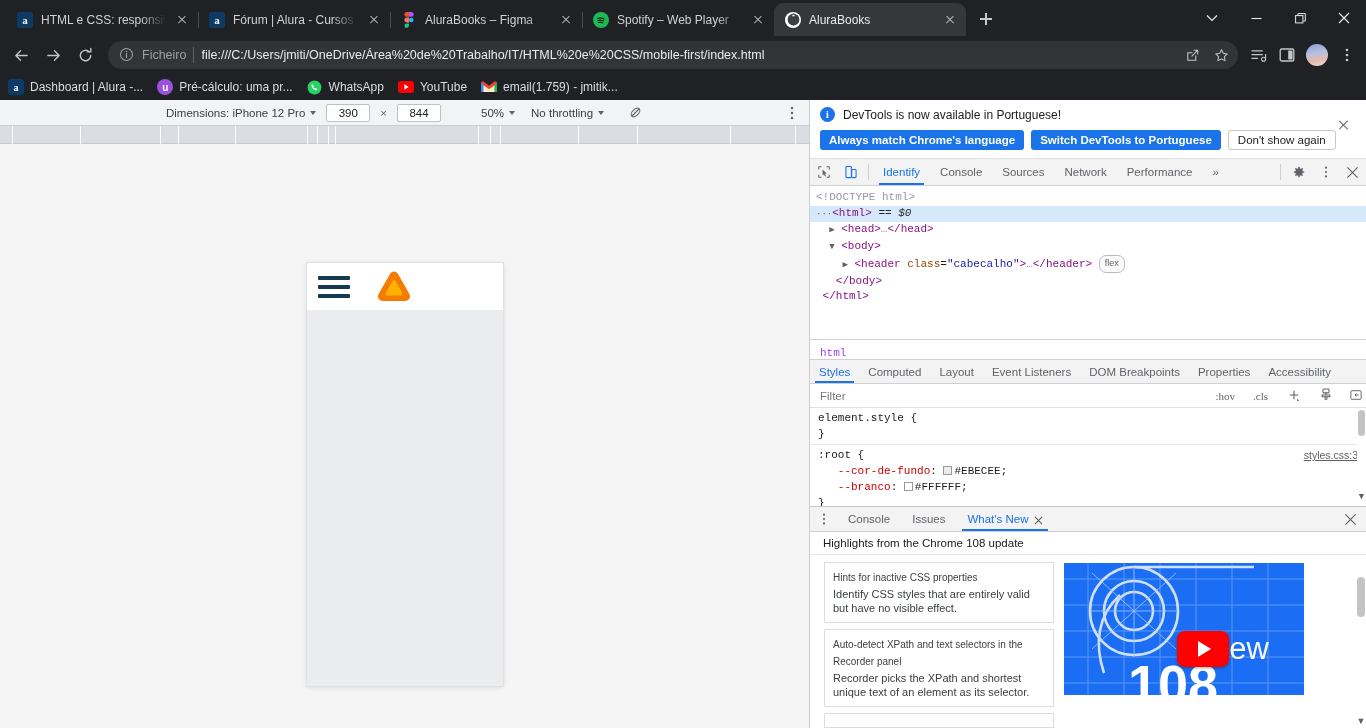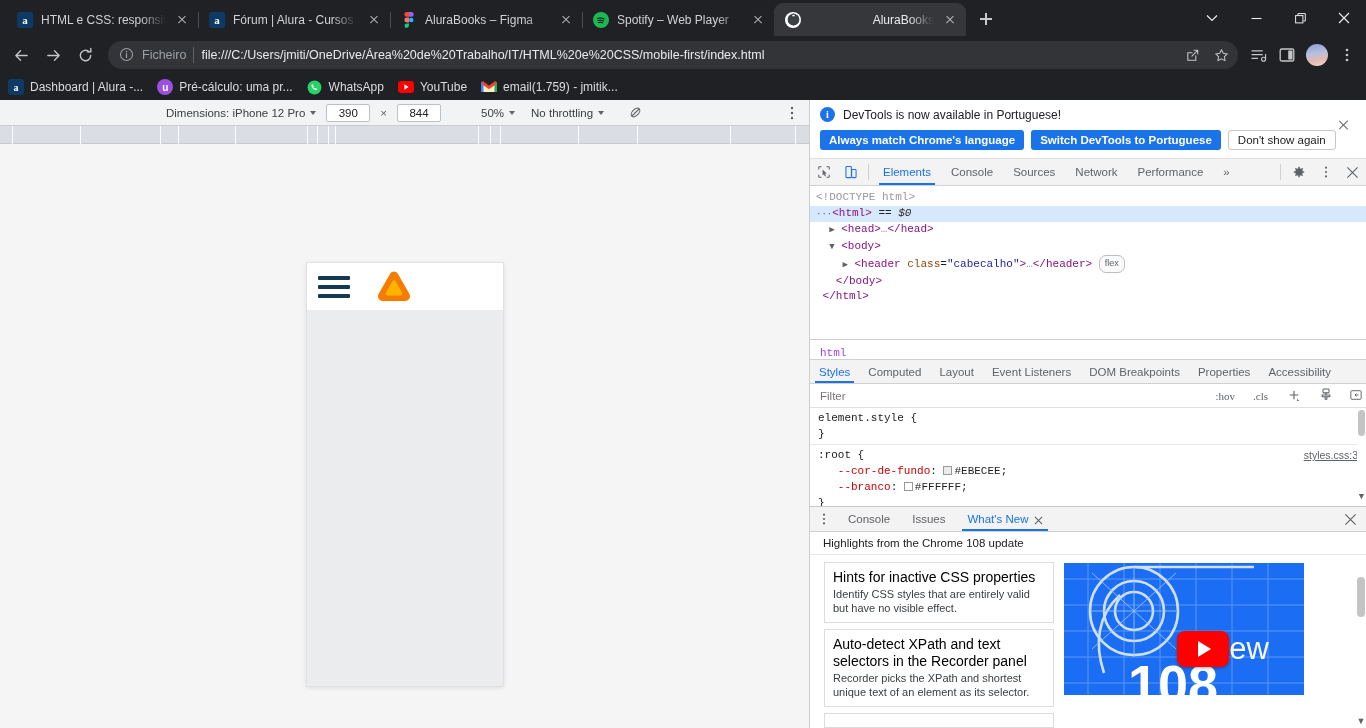--- a/index.html
+++ b/index.html
@@ -13,21 +13,21 @@
 
   
   .browser { width:1366px; height:100px; background:#202124; position:relative; }
 
   .tabstrip { height:36px; display:flex; align-items:flex-end; padding-left:6px; position:relative; }
   .tab {
     height:33px; width:192px; display:flex; align-items:center; gap:8px;
     padding:0 8px 0 11px; border-radius:9px 9px 0 0; position:relative;
     color:#cfd1d3; font-size:12px; flex:0 0 auto;
   }
-  .tab.active { background:#35373a; color:#e8eaed;text-align:right; }
+  .tab.active { background:#35373a; color:#e8eaed; }
   .tab .tab-title { flex:1; white-space:nowrap; overflow:hidden; text-overflow:clip;
      -webkit-mask-image: linear-gradient(to right, #000 80%, transparent 100%);
      mask-image: linear-gradient(to right, #000 80%, transparent 100%); }
   .tab .tclose { width:16px; height:16px; flex:0 0 16px; position:relative; opacity:.85; }
   .tab .tclose:before, .tab .tclose:after {
     content:""; position:absolute; left:3px; top:7.5px; width:10px; height:1.4px;
     background:#c9cccf;
   }
   .tab .tclose:before { transform:rotate(45deg); }
   .tab .tclose:after  { transform:rotate(-45deg); }
@@ -184,21 +184,21 @@
       border-bottom:1px solid #d0d0d0; }
   .dw-tab { padding:0 11px; display:flex; align-items:center; gap:6px; color:#5f6368; font-size:11.5px;
       position:relative; }
   .dw-tab.active { color:#1a73e8; }
   .dw-tab.active:after { content:""; position:absolute; left:6px; right:6px; bottom:0; height:2px; background:#1a73e8; }
   .dw-subhead { height:23px; display:flex; align-items:center; padding-left:13px; font-size:11.5px;
       color:#202124; border-bottom:1px solid #e6e6e6; }
   .dw-body { flex:1; display:flex; padding:7px 9px 0 14px; gap:10px; position:relative; overflow:hidden;}
   .wn-col { width:230px; display:flex; flex-direction:column; gap:6px; }
   .wn-card { border:1px solid #dcdcdc; padding:6px 8px 7px 8px; background:#fff; }
-  .wn-title { color:#000000; font-size:14px; line-height:17px; }
+  .wn-title { color:#404040; font-size:10px; line-height:17px; }
   .wn-desc { color:#3c4043; font-size:11px; line-height:14px; margin-top:1px; }
   .wn-media { width:240px; height:132px; position:relative; overflow:hidden; align-self:flex-start;
       margin-top:1px; }
   .ytbadge { position:absolute; left:113px; top:68px; width:52px; height:36px; background:#ff0000;
       border-radius:8px; display:flex; align-items:center; justify-content:center;
       box-shadow:0 1px 3px rgba(0,0,0,.35);}
   .ytbadge .ply { width:0;height:0;border-left:13px solid #fff;border-top:8px solid transparent;
       border-bottom:8px solid transparent; margin-left:3px;}
   .dw-scroll { position:absolute; right:0; top:0; width:10px; height:100%; }
   .dw-scroll .thumb { position:absolute; left:1px; top:22px; width:8px; height:40px;
@@ -496,21 +496,21 @@
             <path d="M6.4 5.2 11 9.6l-2 .4 1.3 2.4-1.1.6-1.3-2.4-1.5 1.4z" fill="#5f6368"></path>
           </svg>
       </div>
       <div class="dt-tool">
         <svg width="14" height="14" viewBox="0 0 16 16">
             <rect x="2.2" y="1.6" width="6.2" height="12.8" rx="1" stroke="#1a73e8" stroke-width="1.2" fill="none"></rect>
             <rect x="8.8" y="5.2" width="5" height="9.2" rx="1" stroke="#1a73e8" stroke-width="1.2" fill="none"></rect>
           </svg>
       </div>
       <div class="dt-tabdiv"></div>
-      <div class="dt-tab active">Elements</div>
+      <div class="dt-tab active">Identify</div>
       <div class="dt-tab">Console</div>
       <div class="dt-tab">Sources</div>
       <div class="dt-tab">Network</div>
       <div class="dt-tab">Performance</div>
       <div class="dt-tab">»</div>
       <div class="dt-spacer"></div>
       <div class="dt-tabdiv"></div>
       <div class="dt-tool">
         <svg width="14" height="14" viewBox="0 0 16 16">
             <path d="M8 5.3A2.7 2.7 0 1 0 8 10.7 2.7 2.7 0 0 0 8 5.3zm6 3.4V7.3l-1.7-.3a4.6 4.6 0 0 0-.5-1.2l1-1.4-1-1-1.4 1a4.6 4.6 0 0 0-1.2-.5L8.7 2H7.3l-.3 1.9c-.4.1-.8.3-1.2.5l-1.4-1-1 1 1 1.4c-.2.4-.4.8-.5 1.2L2 7.3v1.4l1.9.3c.1.4.3.8.5 1.2l-1 1.4 1 1 1.4-1c.4.2.8.4 1.2.5l.3 1.9h1.4l.3-1.9c.4-.1.8-.3 1.2-.5l1.4 1 1-1-1-1.4c.2-.4.4-.8.5-1.2z" fill="#5f6368"></path>

